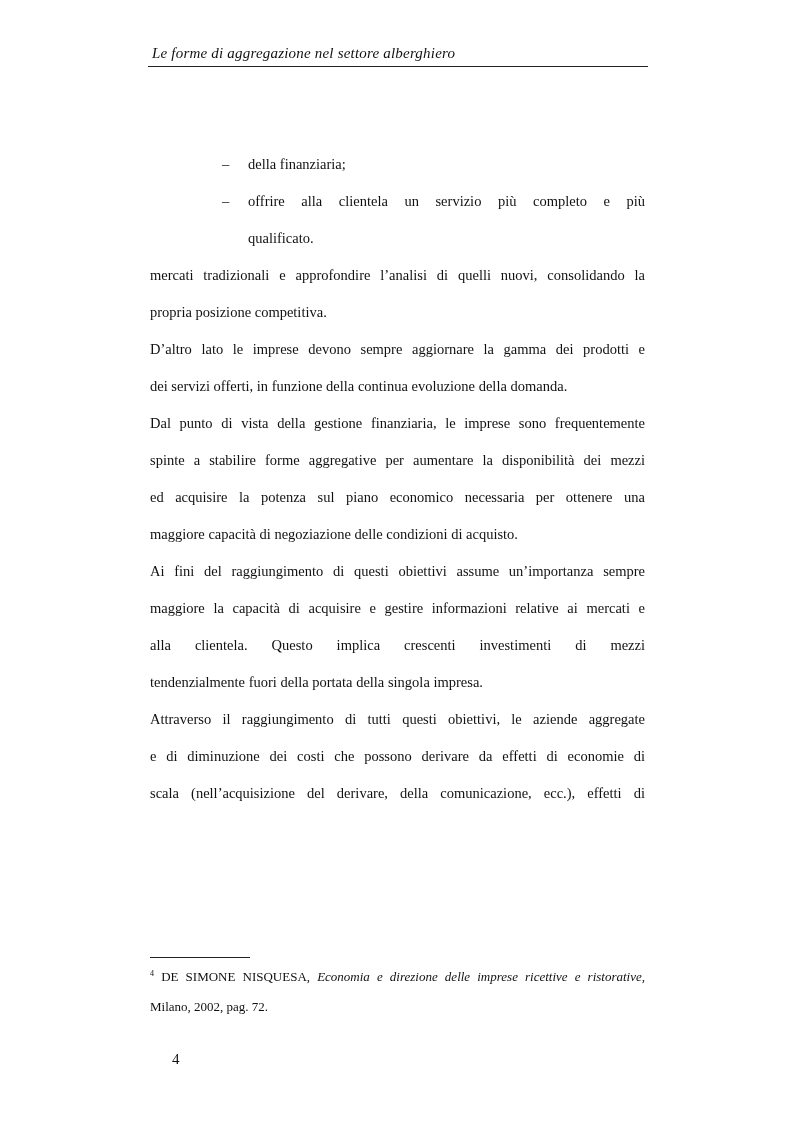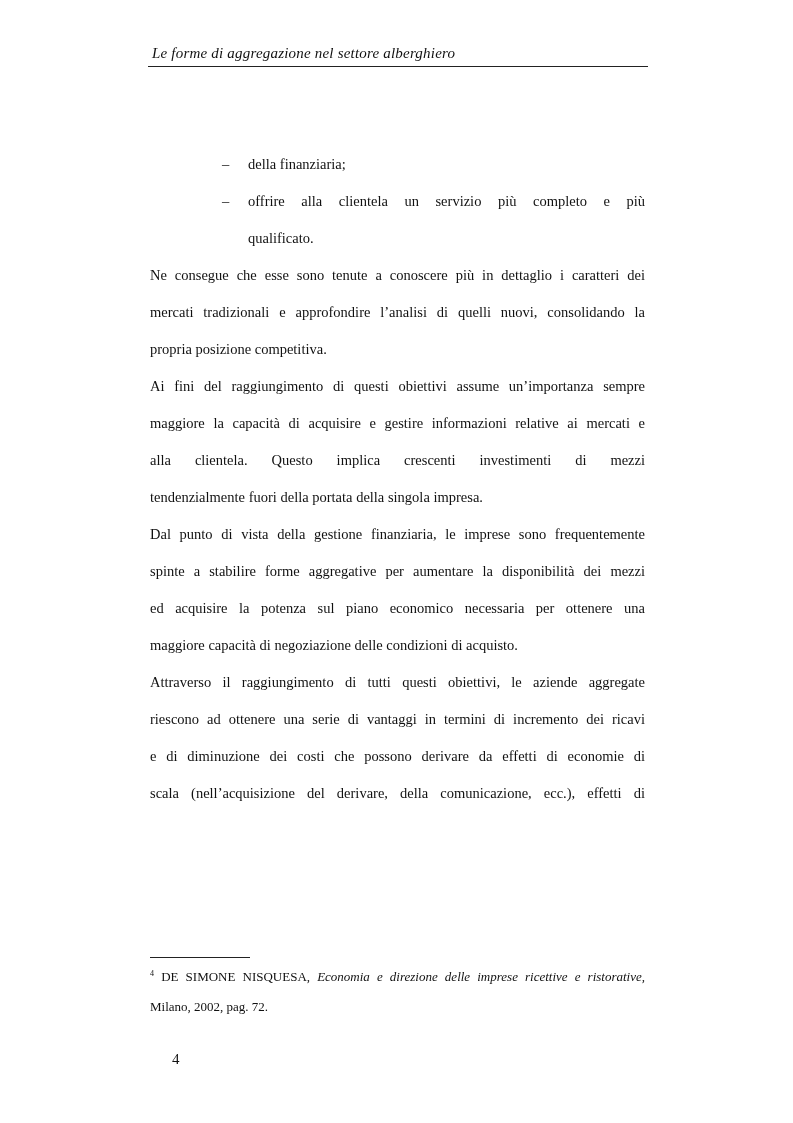--- a/index.html
+++ b/index.html
@@ -119,39 +119,41 @@
 
     <div class="bullet">
       <span class="bullet-marker">–</span>
       <div class="bullet-lines">
           <div class="line">offrire alla clientela un servizio più completo e più</div>
           <div class="line last">qualificato.</div>
         </div>
     </div>
 
     <div class="para">
-        <div class="line">Ne consegue che esse sono tenute a conoscere più in dettaglio i caratteri dei</div>
         <div class="line">mercati tradizionali e approfondire l’analisi di quelli nuovi, consolidando la</div>
         <div class="line last">propria posizione competitiva.</div>
+      </div>
+    <div class="para">
+        <div class="line">D’altro lato le imprese devono sempre aggiornare la gamma dei prodotti e</div>
+        <div class="line last">dei servizi offerti, in funzione della continua evoluzione della domanda.</div>
+      </div>
+    <div class="para">
+        <div class="line">Dal punto di vista della gestione finanziaria, le imprese sono frequentemente</div>
+        <div class="line">spinte a stabilire forme aggregative per aumentare la disponibilità dei mezzi</div>
+        <div class="line">ed acquisire la potenza sul piano economico necessaria per ottenere una</div>
+        <div class="line last">maggiore capacità di negoziazione delle condizioni di acquisto.</div>
       </div>
     <div class="para">
         <div class="line">Ai fini del raggiungimento di questi obiettivi assume un’importanza sempre</div>
         <div class="line">maggiore la capacità di acquisire e gestire informazioni relative ai mercati e</div>
         <div class="line">alla clientela. Questo implica crescenti investimenti di mezzi</div>
         <div class="line last">tendenzialmente fuori della portata della singola impresa.</div>
       </div>
     <div class="para">
-        <div class="line">Dal punto di vista della gestione finanziaria, le imprese sono frequentemente</div>
-        <div class="line">spinte a stabilire forme aggregative per aumentare la disponibilità dei mezzi</div>
-        <div class="line">ed acquisire la potenza sul piano economico necessaria per ottenere una</div>
-        <div class="line last">maggiore capacità di negoziazione delle condizioni di acquisto.</div>
-      </div>
-    <div class="para">
         <div class="line">Attraverso il raggiungimento di tutti questi obiettivi, le aziende aggregate</div>
-        <div class="line">riescono ad ottenere una serie di vantaggi in termini di incremento dei ricavi</div>
         <div class="line">e di diminuzione dei costi che possono derivare da effetti di economie di</div>
         <div class="line">scala (nell’acquisizione del derivare, della comunicazione, ecc.), effetti di</div>
       </div>
 
   </div>
 
   <div class="footnote">
     <div class="fn-rule"></div>
     <div class="fn-line justified">
       <sup>4</sup><span> DE SIMONE NISQUESA, </span><i>Economia e direzione delle imprese ricettive e ristorative,</i>

